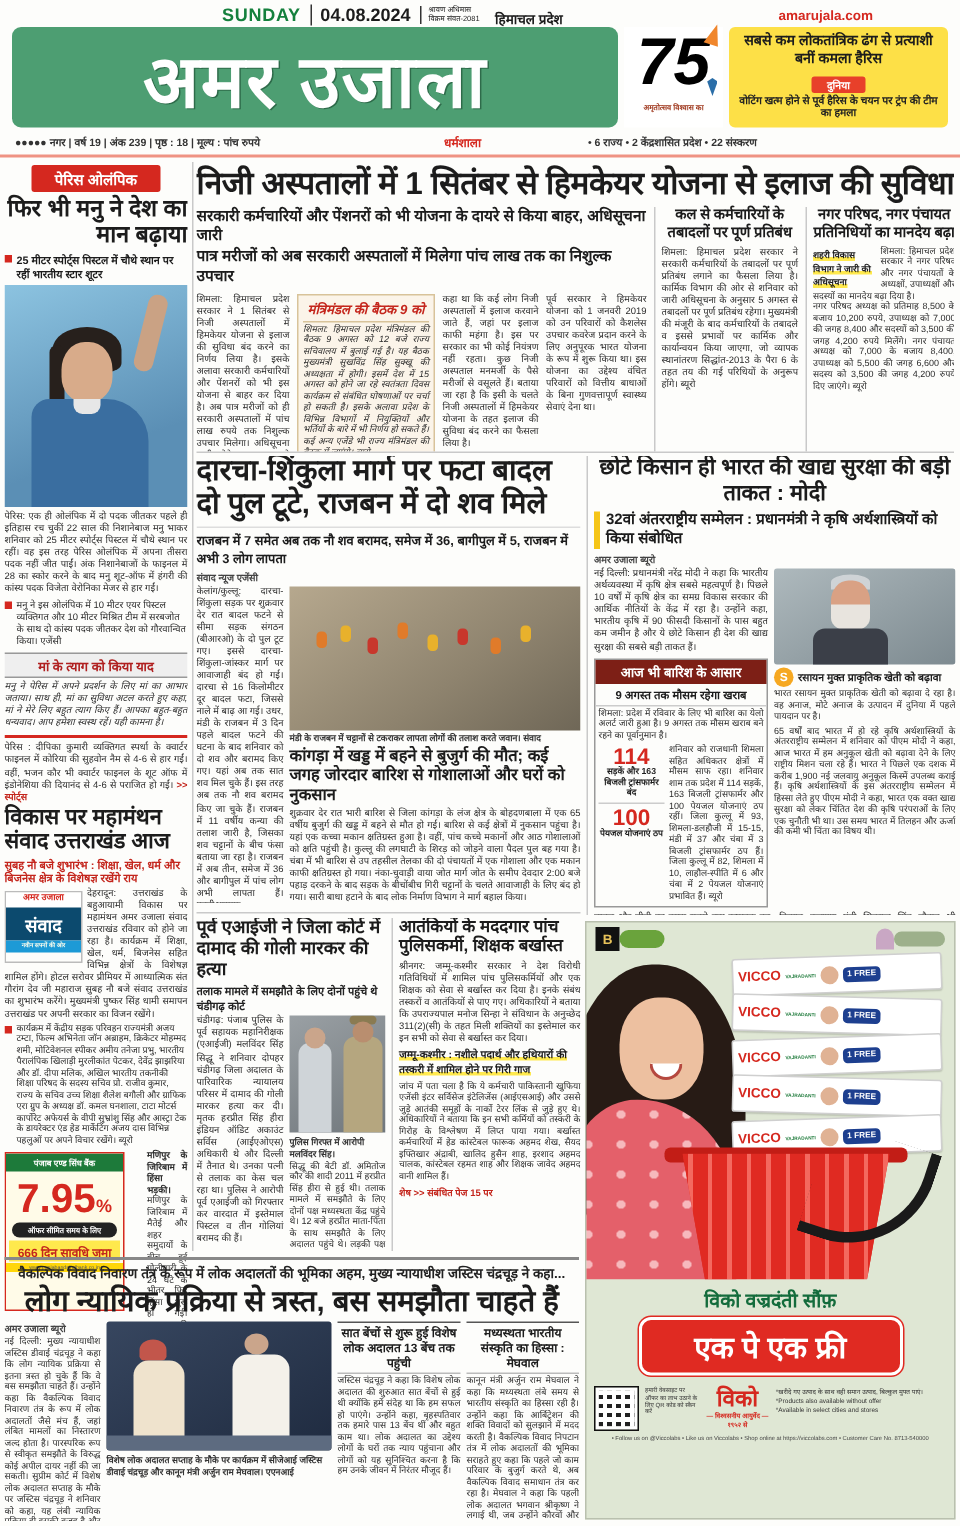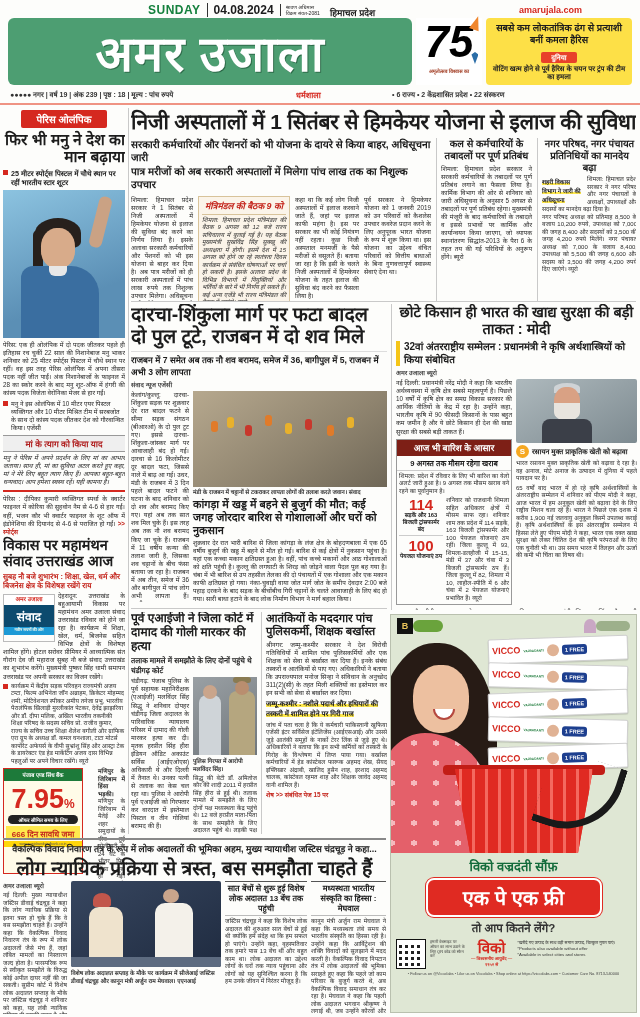--- a/index.html
+++ b/index.html
@@ -70,21 +70,21 @@
   .bank .bf{font-size:3.5px;color:#555;background:#ffd60a;padding:1px 0;}
   
   .himcare{left:131px;top:107px;width:505px;height:194px;overflow:hidden;}
   .him-h{font-size:21px;font-weight:bold;letter-spacing:-0.2px;white-space:nowrap;}
   .him-row{display:flex;gap:5px;margin-top:3px;}
   .him-sub{font-size:10.3px;font-weight:bold;line-height:1.3;}
   .him-cols{display:flex;gap:5px;margin-top:4px;}
   .cab{flex:none;width:92px;background:#fbf4e9;border:1px solid #d8c39a;padding:3px;box-sizing:border-box;}
   .cab-t{color:#c4261d;font-weight:bold;font-style:italic;font-size:8.8px;text-align:center;border-bottom:1px solid #d8c39a;padding-bottom:2px;margin-bottom:2px;}
   .sidebox{flex:none;border-left:1px solid #c9c9c9;padding-left:4px;box-sizing:border-box;}
-  .sb-t{font-size:9.8px;font-weight:bold;text-align:center;line-height:1.2;margin-bottom:3px;}
+  .sb-t{font-size:9.8px;font-weight:bold;text-align:center;line-height:1.2;margin-bottom:3px;font-family:Liberation Serif, serif;}
   .pull{float:left;width:42px;font-size:6px;font-weight:bold;line-height:1.5;margin:2px 3px 1px 0;}
   .pull span{background:linear-gradient(transparent 60%,#ffe94d 60%);}
   
   .cloud{left:131px;top:304px;width:256px;height:298px;overflow:hidden;}
   .cl-h{font-size:19.5px;font-weight:bold;line-height:1.12;}
   .cl-sub{font-size:8.6px;font-weight:bold;margin:3px 0 2px;border-top:1px solid #ddd;padding-top:2px;}
   .byl{font-size:6.4px;font-weight:bold;color:#444;margin-bottom:2px;}
   .cl-row{display:flex;gap:4px;}
   .rescue{height:96px;background:linear-gradient(145deg,#b6a88e,#8e836e 60%,#6f6757);position:relative;overflow:hidden;}
   .rescue i{position:absolute;width:7px;height:11px;border-radius:3px;}
@@ -440,21 +440,20 @@
           <span class="v-thumb"></span>
           <span class="v-free">1 FREE</span>
         </div>
     </div>
     <div class="v-rim"></div>
     <div class="v-basket"></div>
     <div class="v-handle"></div>
   </div>
   <div class="v-l1">विको वज्रदंती सौंफ़</div>
   <div class="v-offer">एक पे एक फ्री</div>
-  <div class="v-l2">तो आप कितने लेंगे?</div>
   <div class="v-bot">
     <span class="v-qr"></span>
     <span class="v-qrlab">हमारी वेबसाइट पर ऑफर का लाभ उठाने के लिए QR कोड को स्कैन करें</span>
     <span style="flex:none;">
       <div class="v-logo">विको</div>
       <div class="v-logosub">— विश्वसनीय आयुर्वेद —</div>
       <div class="v-logosub">१९५२ से</div>
     </span>
     <span class="v-fine">
       <span>*खरीदे गए उत्पाद के साथ वही समान उत्पाद, बिल्कुल मुफ्त पाएं।</span><br>

